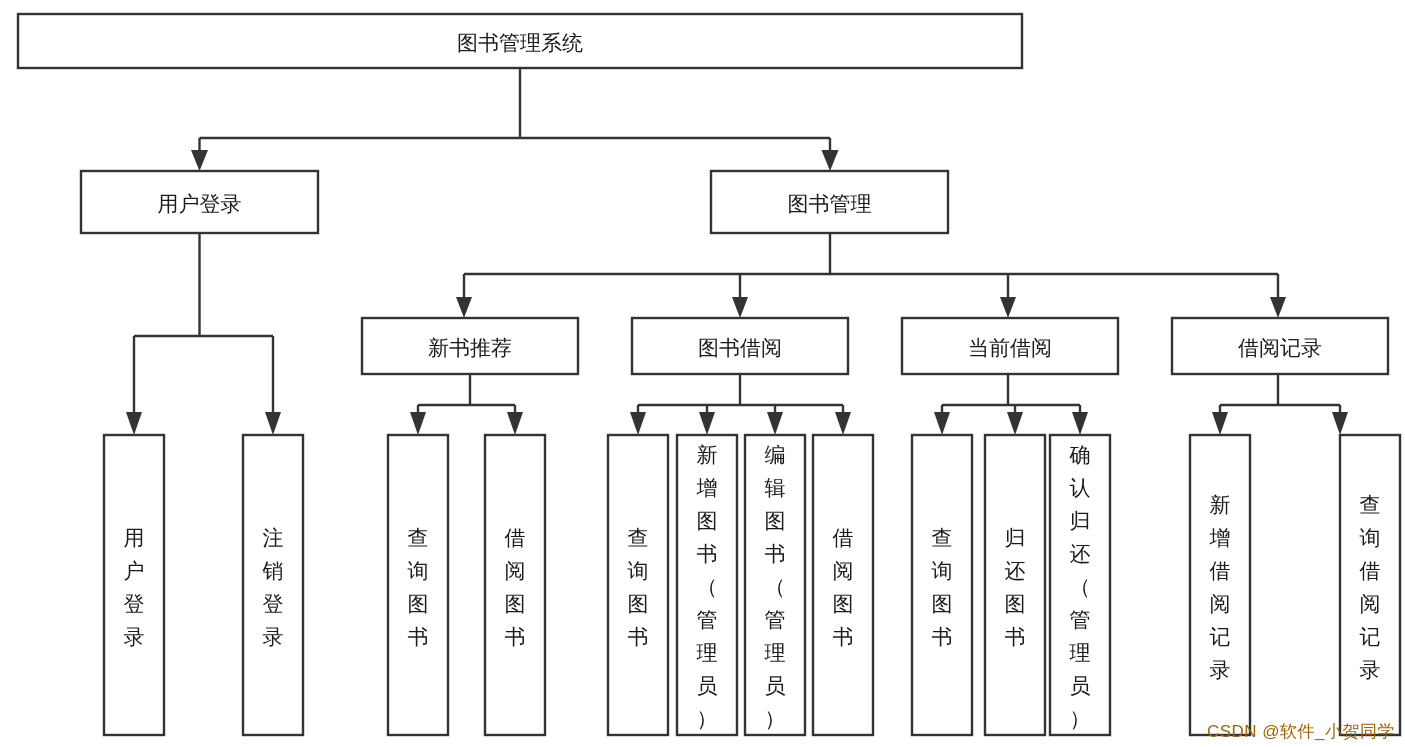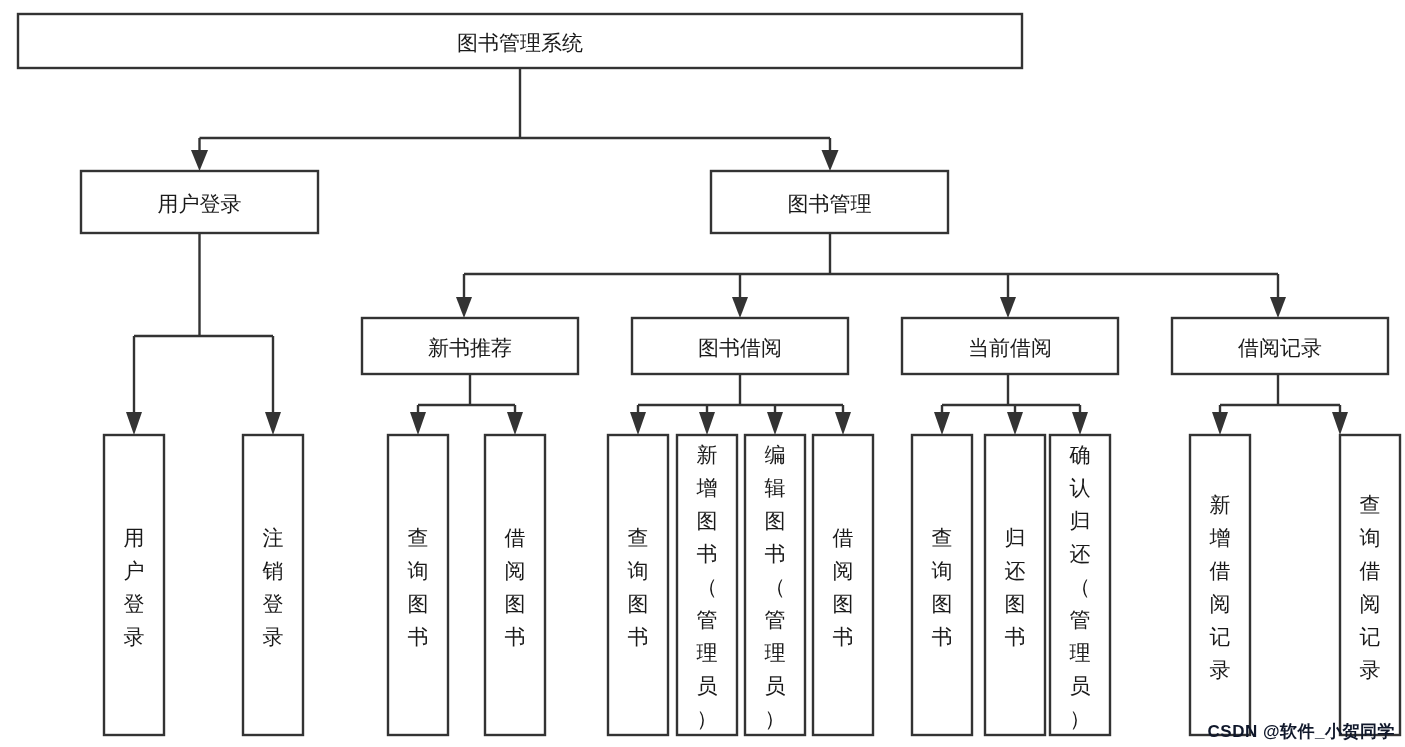--- a/index.html
+++ b/index.html
@@ -46,25 +46,24 @@
   .arrow-head {
     fill: #333333;
     stroke: none;
   }
   .watermark {
     position: absolute;
     right: 10px;
     bottom: 4px;
     font-family: "Liberation Sans", "DejaVu Sans", sans-serif;
     font-size: 17px;
-    color: #0f172a;
+    color: #a16207;
     letter-spacing: 0.5px;
     white-space: nowrap;
     pointer-events: none;
-    font-weight: bold;
   }
 </style>
 </head>
 <body>
 
 <svg id="diagram" viewBox="0 0 1405 747" xmlns="http://www.w3.org/2000/svg">
 
   <g>
 
     <path class="connector" d="M 520 68 L 520 138"></path>

